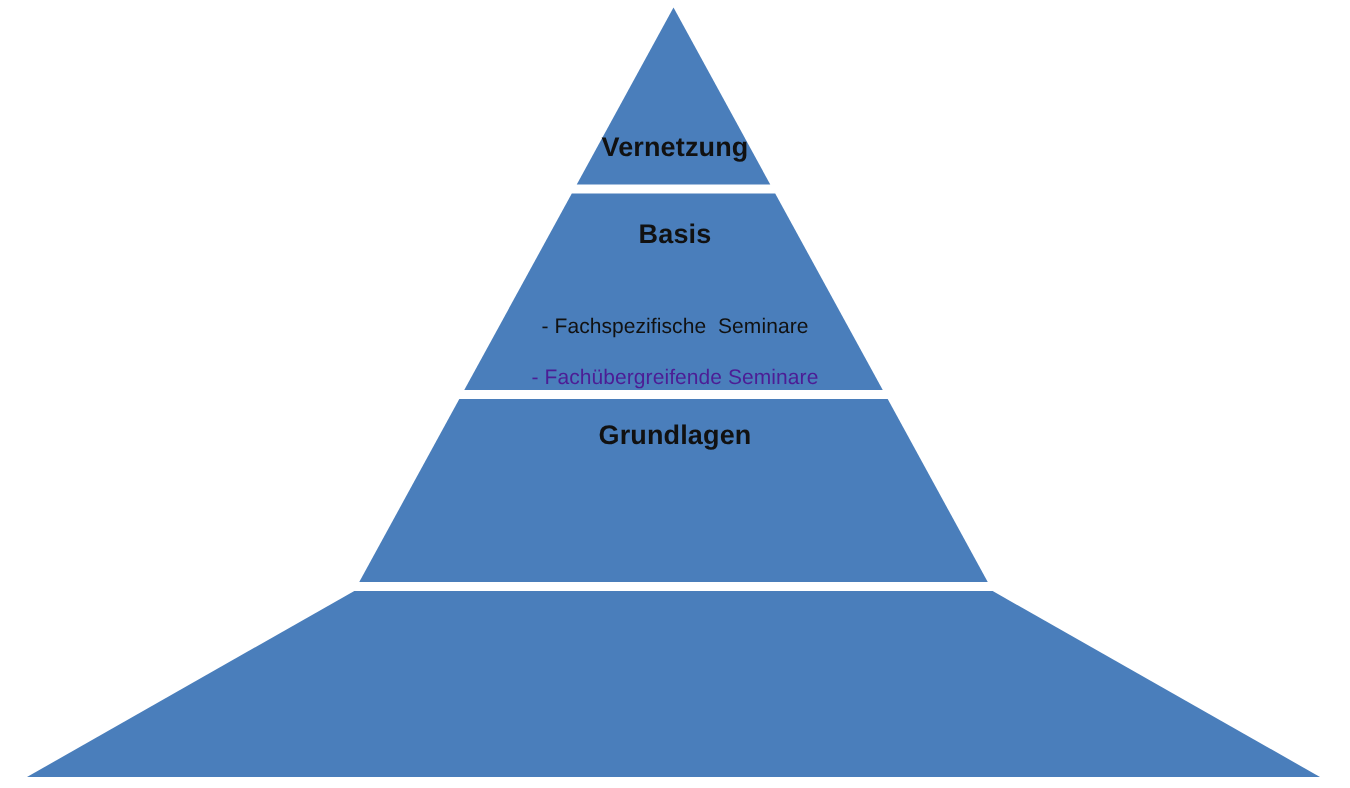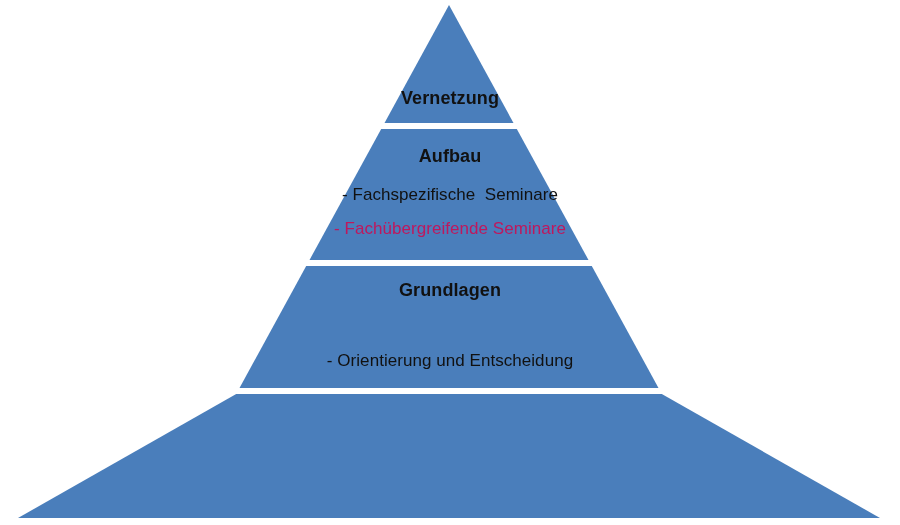--- a/index.html
+++ b/index.html
@@ -36,22 +36,23 @@
     line-height: 1.0;
     white-space: pre;
   }
   .tier-heading {
     font-weight: bold;
     font-size: 18px;
     letter-spacing: 0.1px;
   }
   .tier-line {
     font-weight: normal;
-    font-size: 17px;
+    font-size: 14px;
     letter-spacing: 0.05px;
+    margin-top: 24px;
   }
 
   
   .t1-heading { top: 89px; }
 
   
   .t2-heading { top: 147px; }
   .t2-line1   { top: 186px; }
   .t2-line2   { top: 220px; }
 
@@ -75,21 +76,20 @@
 
     <polygon points="381.2,129 516.8,129 588.5,260 309.5,260" fill="#4A7EBB"></polygon>
 
     <polygon points="306.2,266 591.8,266 658.5,388 239.5,388" fill="#4A7EBB"></polygon>
 
     <polygon points="236.2,394 661.8,394 880,518 18,518" fill="#4A7EBB"></polygon>
   </svg>
 
   <div class="tier-text tier-heading t1-heading" style="color: rgb(17, 17, 17);">Vernetzung</div>
 
-  <div class="tier-text tier-heading t2-heading" style="color: rgb(17, 17, 17);">Aufbau</div>
+  <div class="tier-text tier-heading t2-heading" style="color: rgb(17, 17, 17);">Basis</div>
   <div class="tier-text tier-line t2-line1" style="color: rgb(17, 17, 17);">- Fachspezifische  Seminare</div>
-  <div class="tier-text tier-line t2-line2" style="color: #be185d;">- Fachübergreifende Seminare</div>
+  <div class="tier-text tier-line t2-line2" style="color: #4c1d95;">- Fachübergreifende Seminare</div>
 
   <div class="tier-text tier-heading t3-heading" style="color: rgb(17, 17, 17);">Grundlagen</div>
-  <div class="tier-text tier-line t3-line2" style="color: rgb(17, 17, 17);">- Orientierung und Entscheidung</div>
 
 
 </div>
 
 </body></html>

